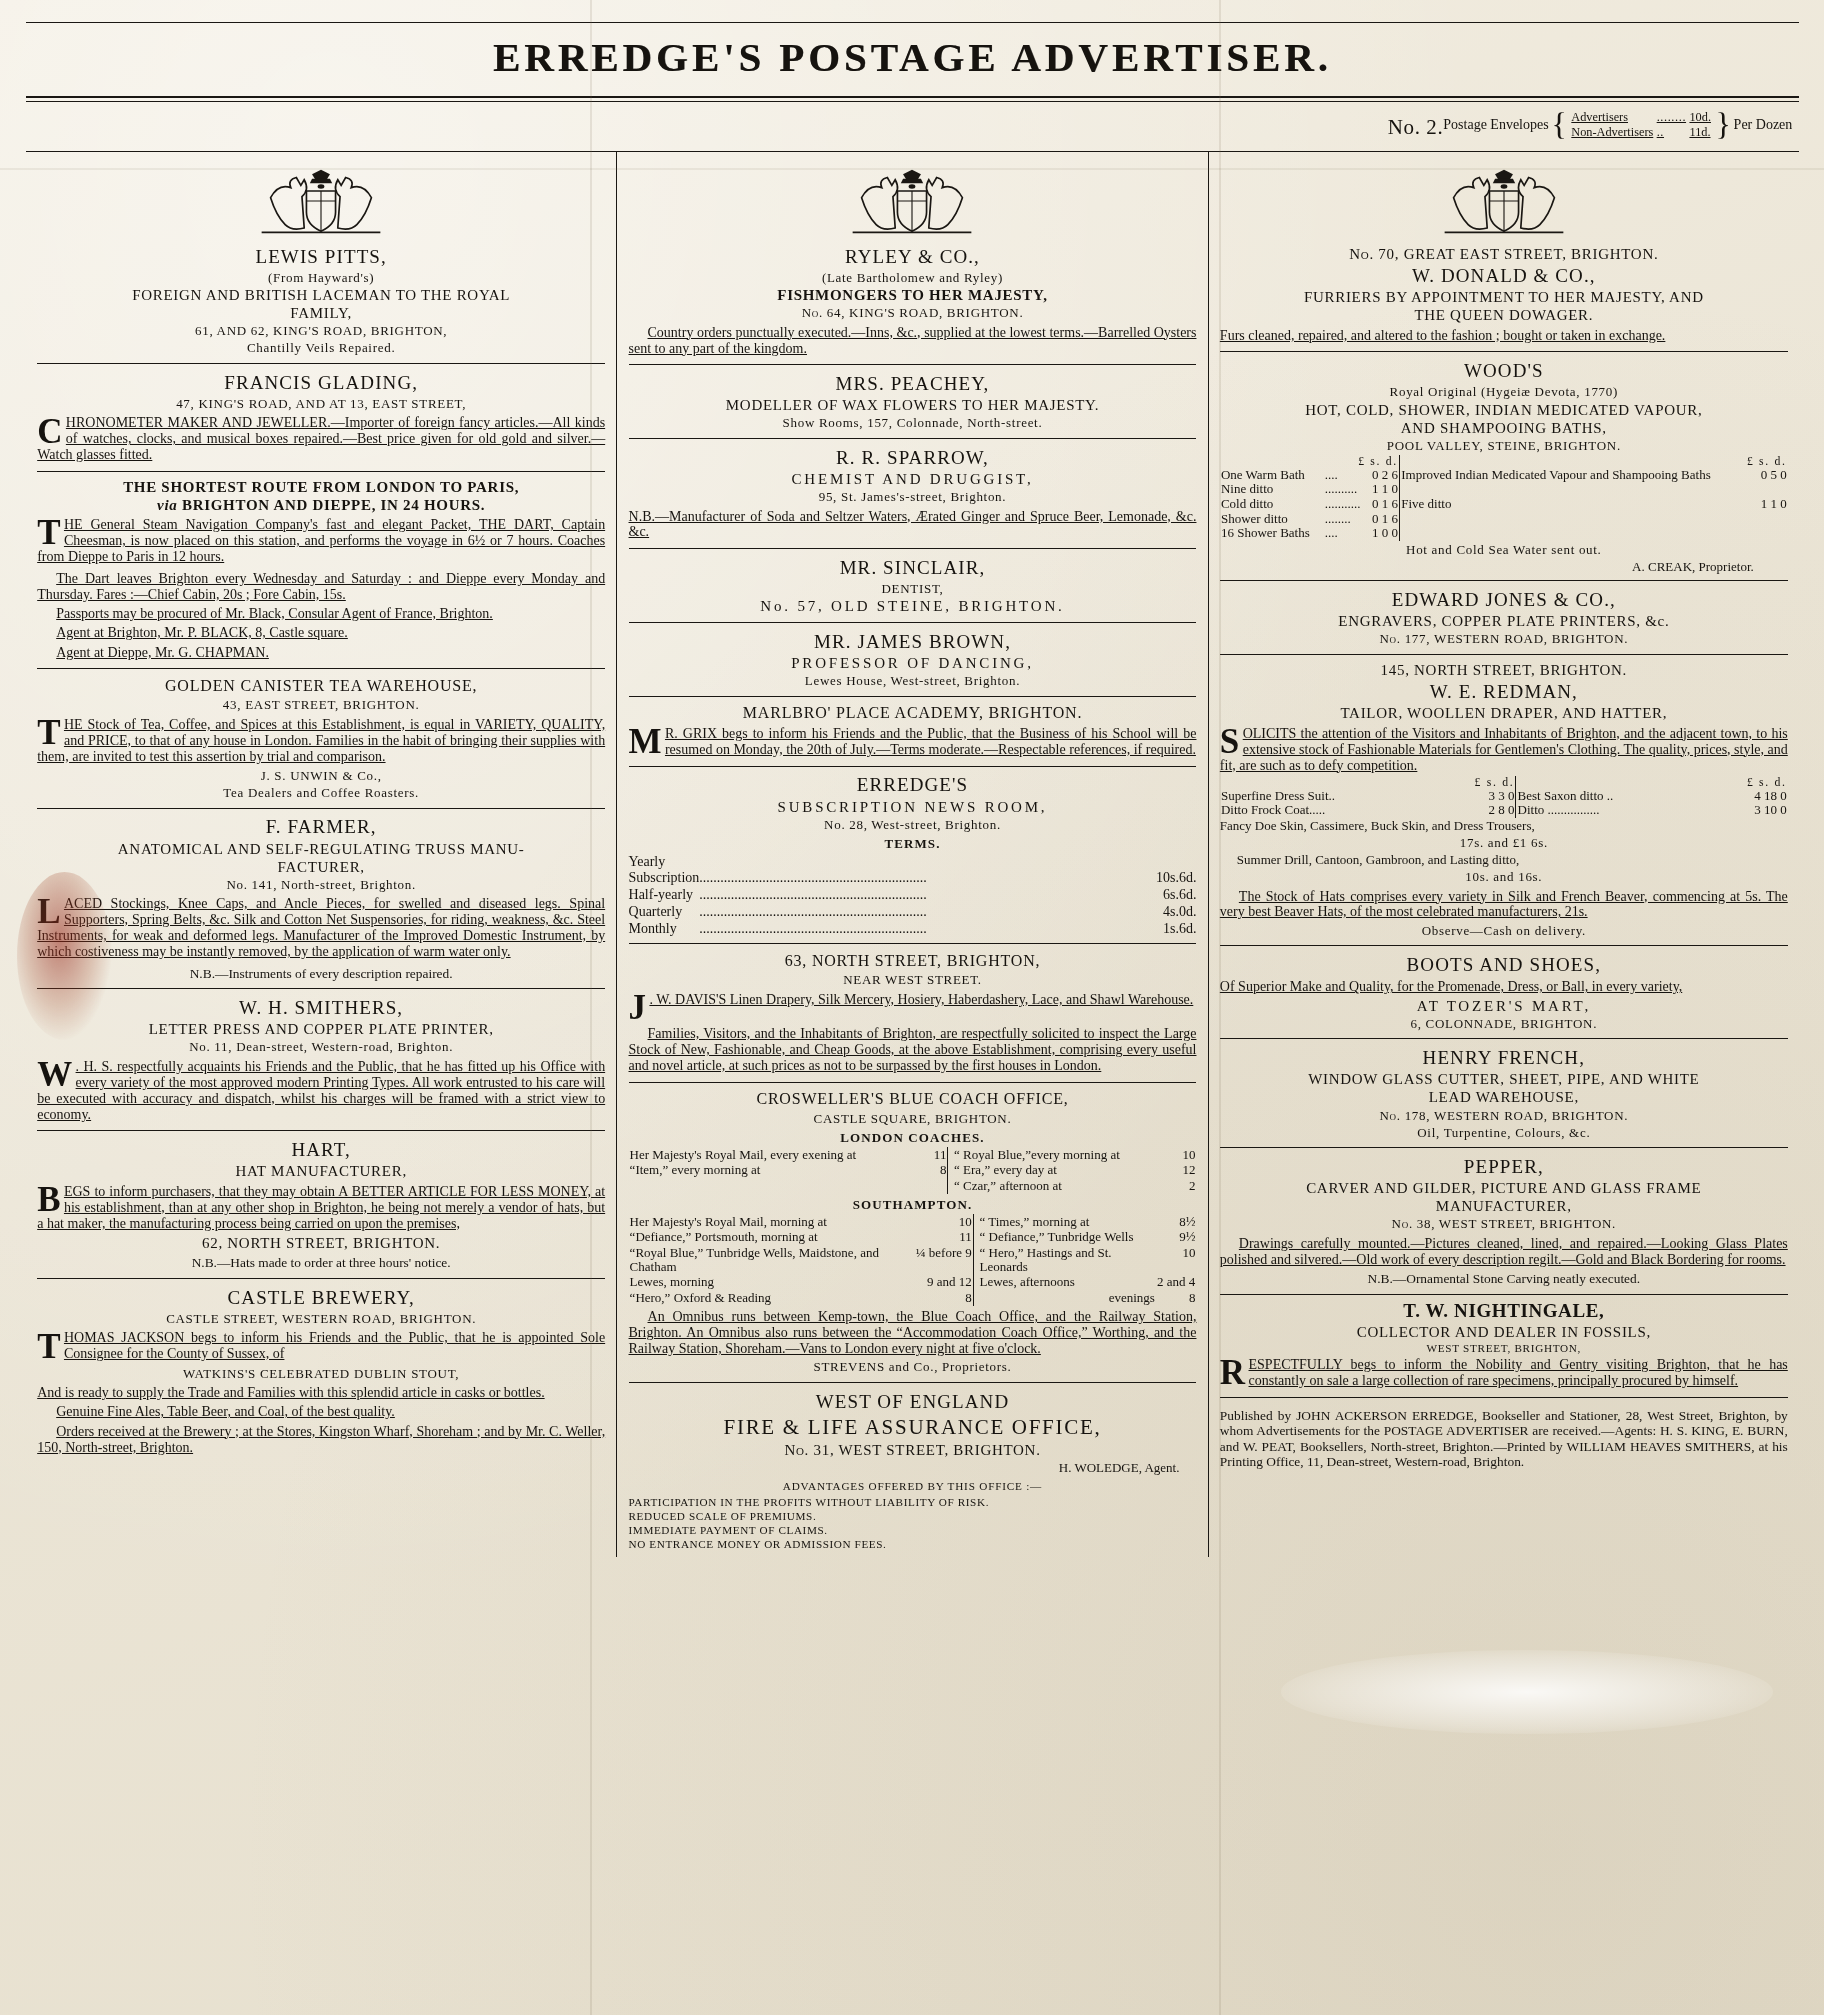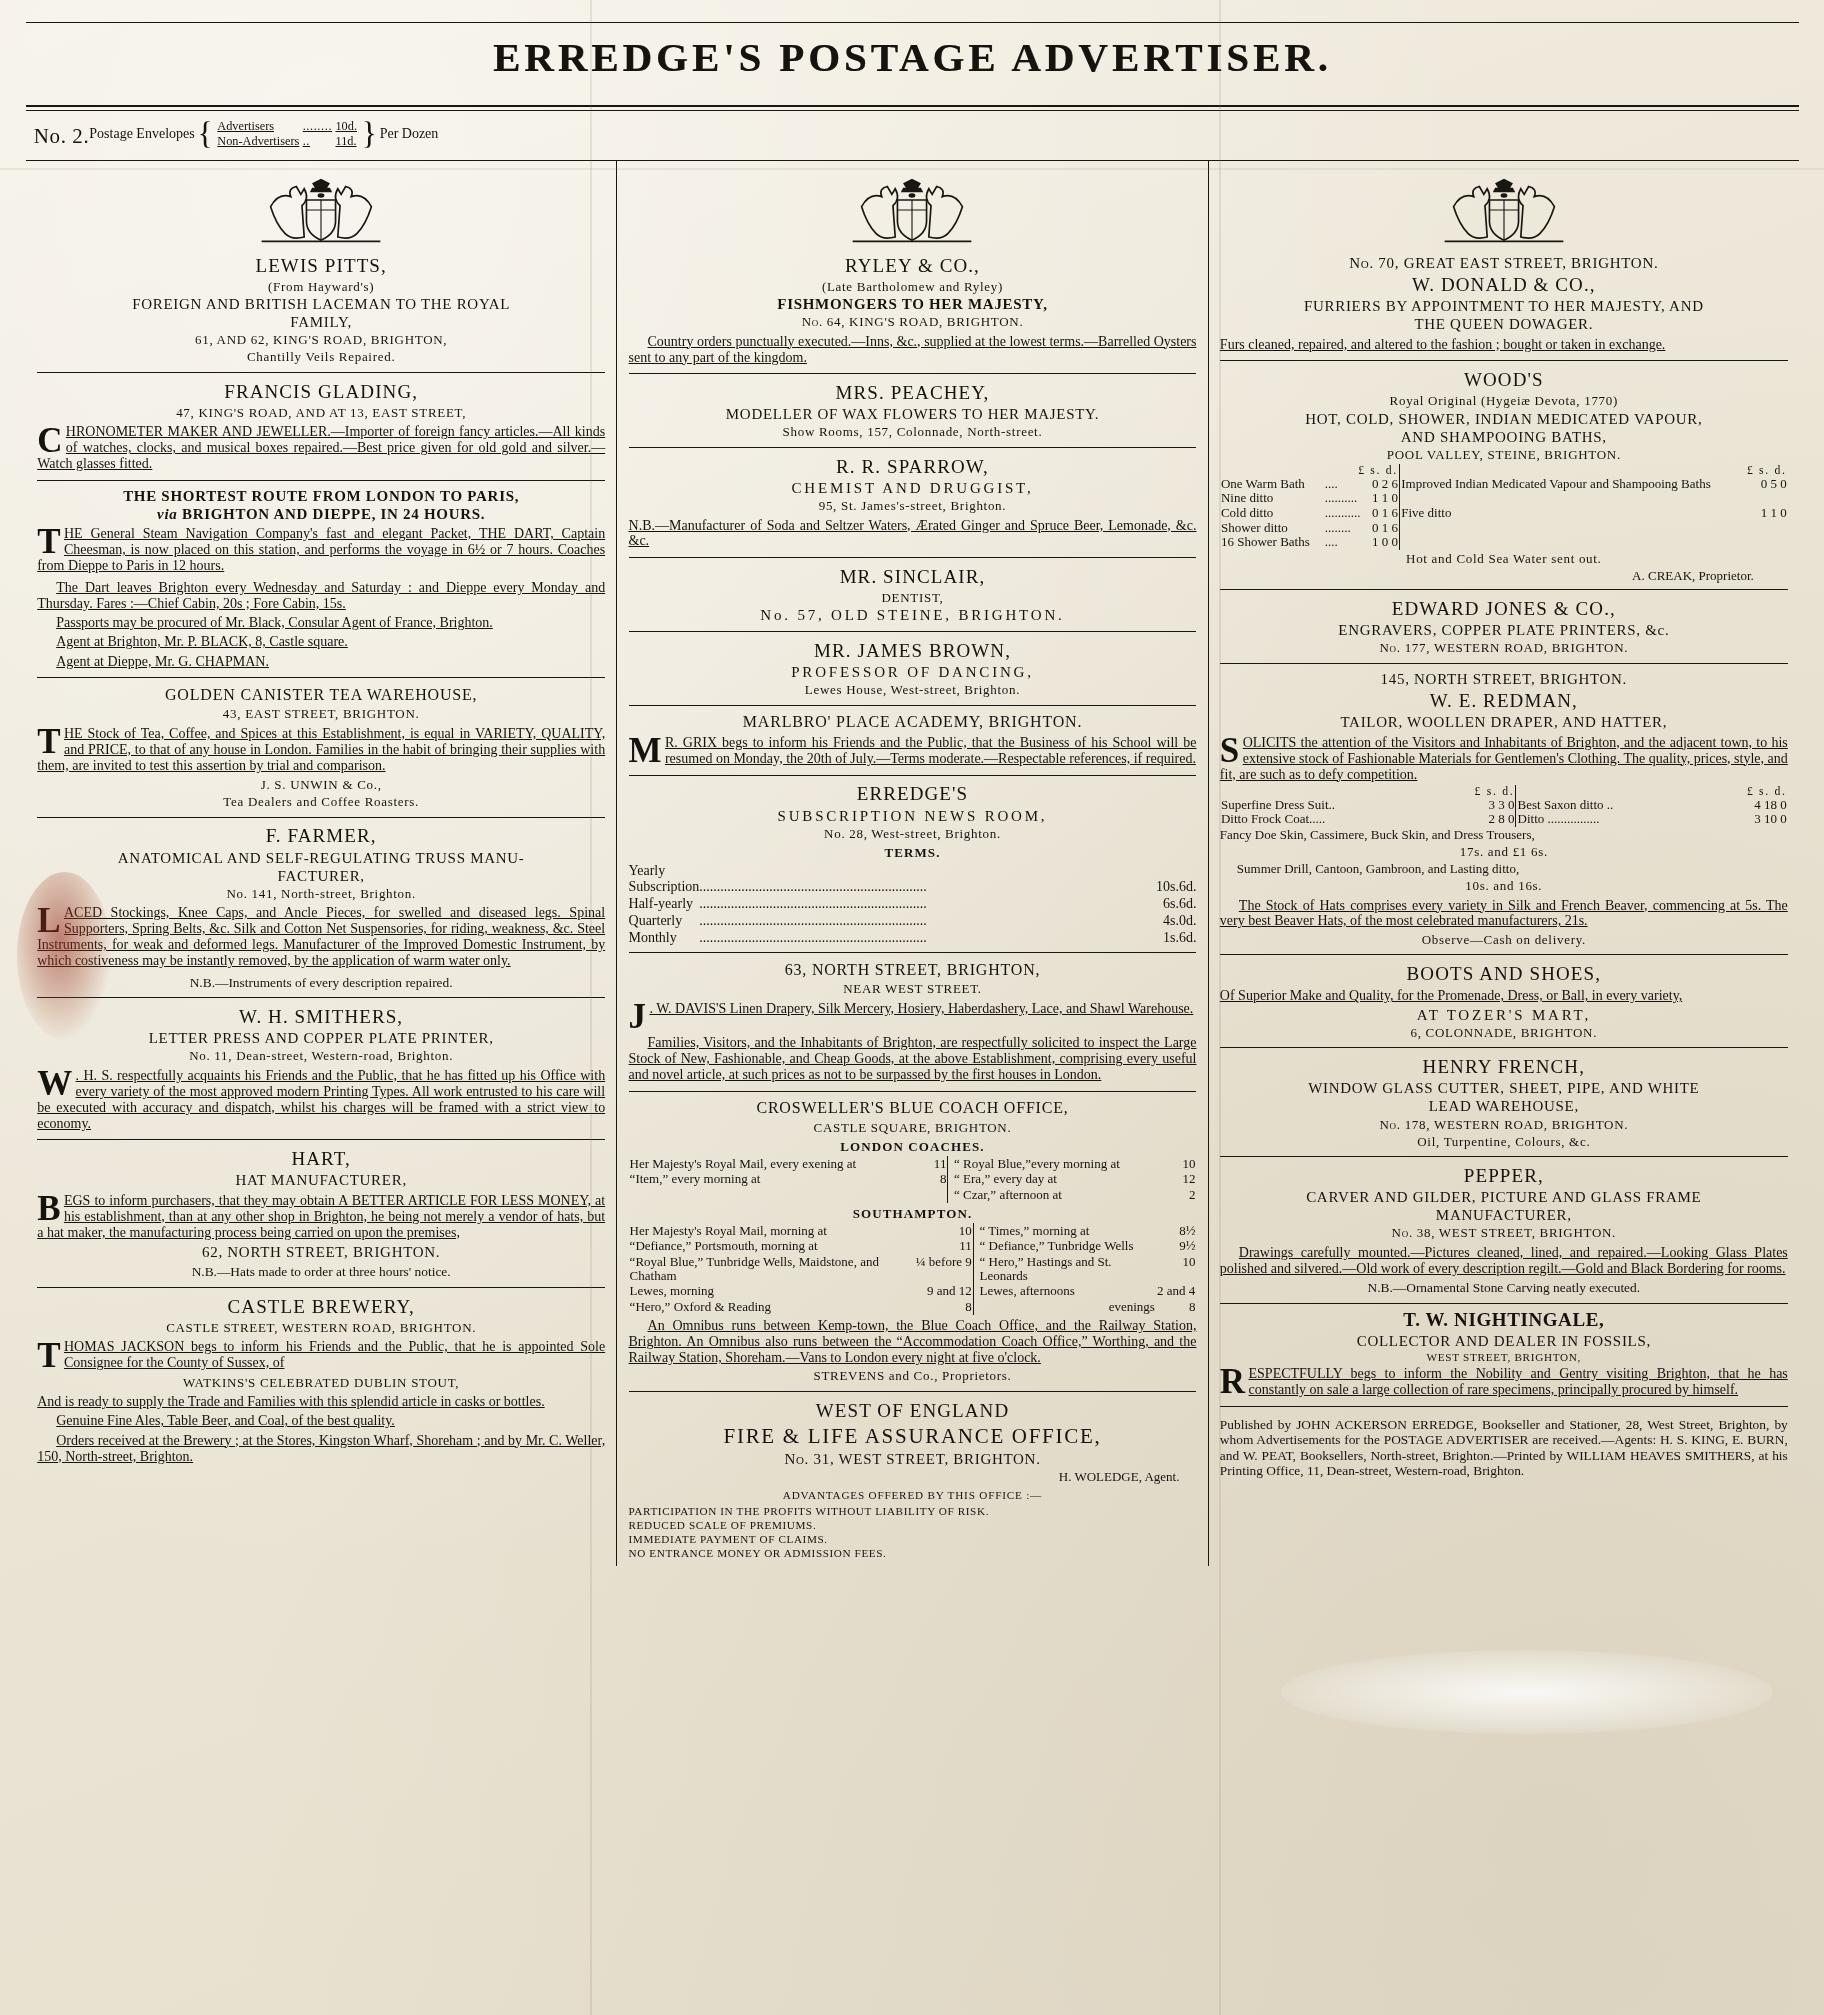--- a/index.html
+++ b/index.html
@@ -38,28 +38,28 @@
   }
 
   
   .masthead{
     text-align:center;
     font-family:"Liberation Serif", serif;
     font-weight:bold;
     font-size:41px;
     letter-spacing:3.9px;
     padding-top:10px;
-    padding-bottom:24px;
+    padding-bottom:15px;
     text-shadow:0.3px 0 0 rgba(0,0,0,.55);
   }
   .rule-thick{border-top:2.8px solid #1a1713;}
   .rule-thin{border-top:1.1px solid #1a1713;}
   .rule-gap{height:2.8px;}
   .subhead{
-    display:flex;align-items:flex-end;justify-content:flex-start;
+    display:flex;align-items:flex-end;justify-content:flex-end;
     padding:7.8px 6.7px 7.8px 7.8px;
   }
   .subhead .issue{font-size:21px;font-weight:normal;letter-spacing:0.6px;}
   .subhead .place{
     font-size:22.4px;font-weight:bold;letter-spacing:0.8px;
     text-align:center;flex:1;
   }
   .postage{
     font-size:12.3px; display:flex; align-items:center; gap:2.8px;
     white-space:nowrap;

